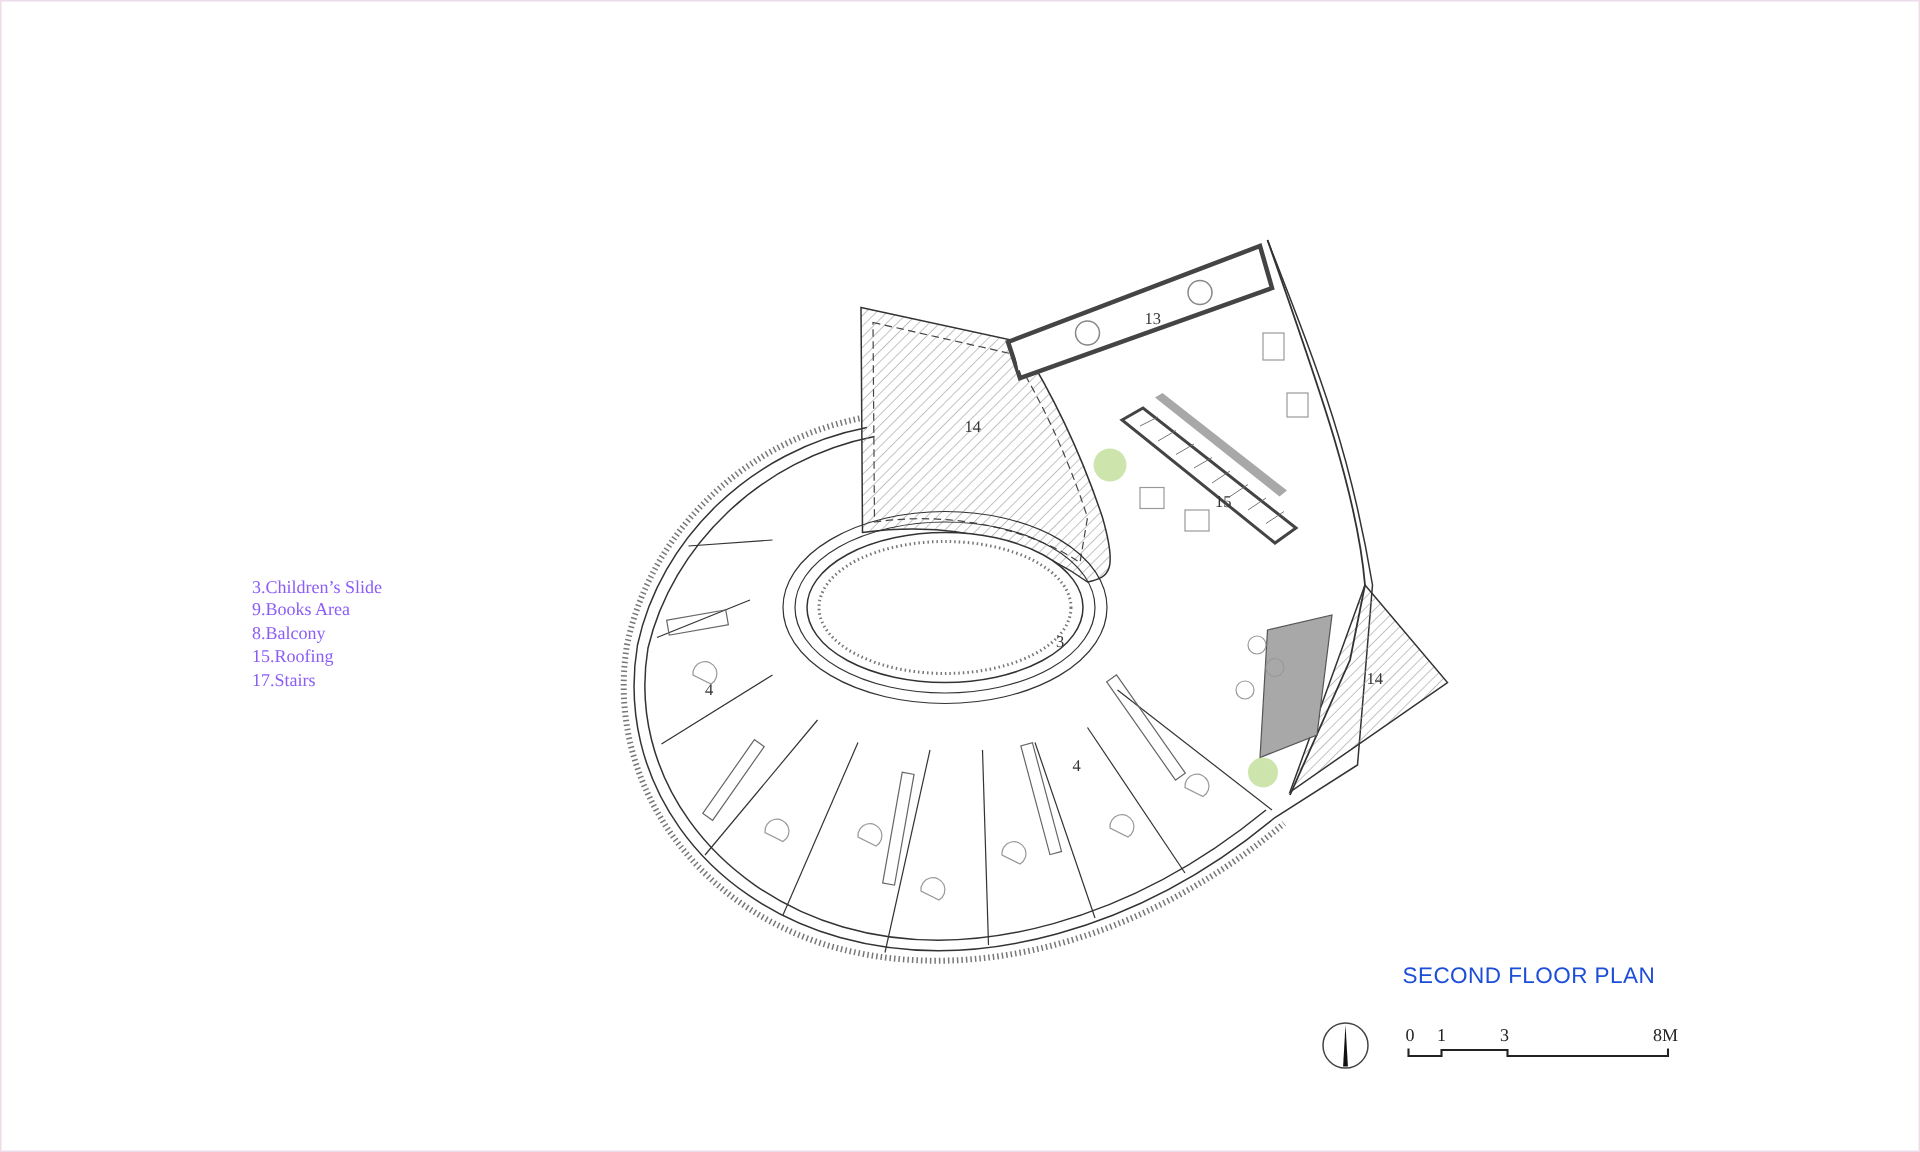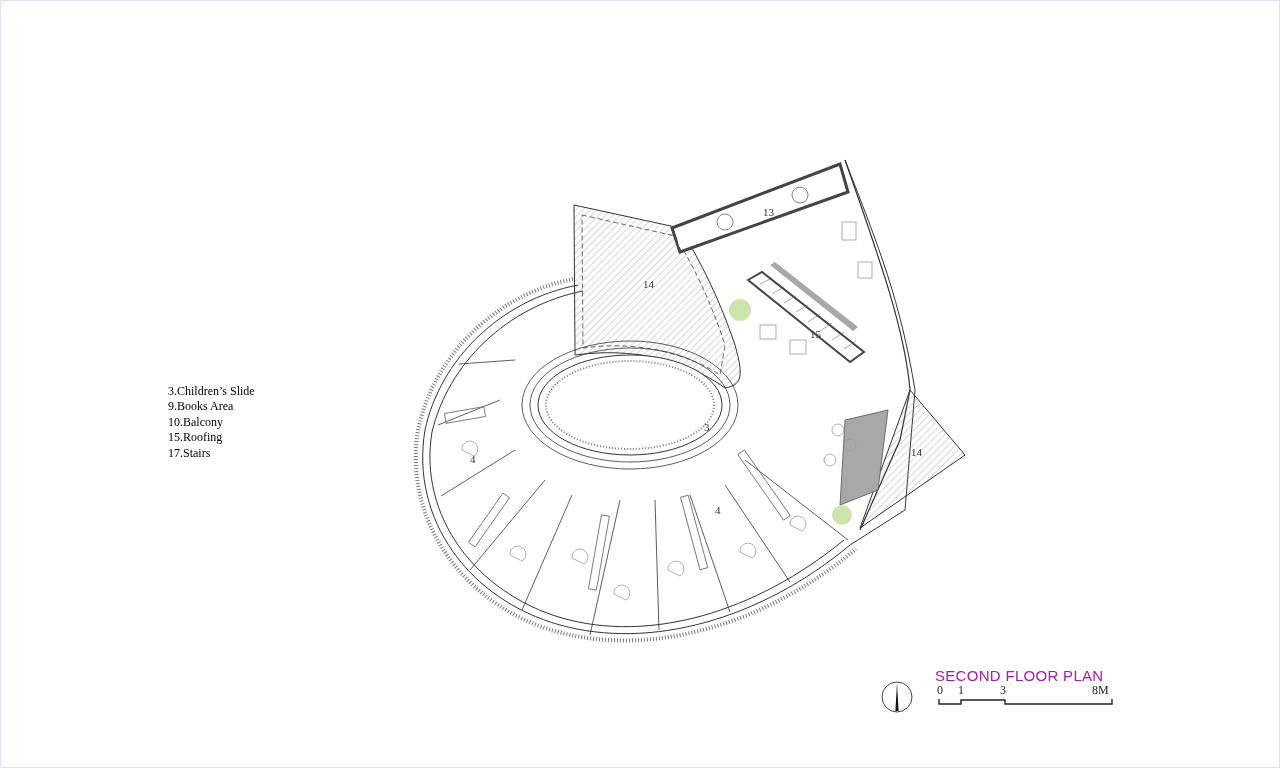--- a/index.html
+++ b/index.html
@@ -1,20 +1,20 @@
 <!DOCTYPE html>
 <html><head>
 <meta charset="utf-8">
 <style>
   html, body { margin:0; padding:0; background:#ffffff; }
   body { width:1280px; height:768px; position:relative; overflow:hidden; font-family:"Liberation Serif", serif; }
   .frame { position:absolute; left:0; top:0; width:1278px; height:766px; border:1px solid #ecdcea; box-sizing:content-box; }
-  .legend { position:absolute; left:168px; top:384px; font-family:"Liberation Serif", serif; font-size:12px; color:#000000; line-height:15.4px; }
+  .legend { position:absolute; left:168px; top:384px; font-family:"Liberation Serif", serif; font-size:12px; color:#8b5cf6; line-height:15.4px; }
   .legend div { white-space:nowrap; }
-  .title { position:absolute; left:935px; top:667px; font-family:"Liberation Sans", sans-serif; font-size:15px; color:#a21caf; letter-spacing:0.3px; }
+  .title { position:absolute; left:935px; top:642px; font-family:"Liberation Sans", sans-serif; font-size:15px; color:#1d4ed8; letter-spacing:0.3px; }
   .north { position:absolute; left:881px; top:681px; width:32px; height:32px; }
   .scale { position:absolute; left:936px; top:683px; width:180px; height:30px; }
   .scale-lbl { position:absolute; top:0; font-family:"Liberation Serif", serif; font-size:12px; color:#222; }
   svg.plan { position:absolute; left:0; top:0; }
   .lbl { font-family:"Liberation Serif", serif; font-size:11px; fill:#333; }
 </style>
 </head>
 <body>
 
 <div class="frame"></div>
@@ -115,33 +115,33 @@
   <text class="lbl" x="810" y="338">15</text>
   <text class="lbl" x="704" y="431">3</text>
   <text class="lbl" x="911" y="456">14</text>
   <text class="lbl" x="470" y="463">4</text>
   <text class="lbl" x="715" y="514">4</text>
 </svg>
 
 <div class="legend">
   <div>3.Children’s Slide</div>
   <div>9.Books Area</div>
-  <div>10.Balcony</div>
+  <div>8.Balcony</div>
   <div>15.Roofing</div>
   <div>17.Stairs</div>
 </div>
 
 <div class="title">SECOND FLOOR PLAN</div>
 
 <svg class="north" viewBox="0 0 32 32">
   <circle cx="16" cy="16" r="15" fill="none" stroke="#444" stroke-width="1"></circle>
   <polygon points="16,2 17.6,30 14.4,30" fill="#111"></polygon>
 </svg>
 
 <div class="scale">
   <span class="scale-lbl" style="left:1px">0</span>
   <span class="scale-lbl" style="left:22px">1</span>
   <span class="scale-lbl" style="left:64px">3</span>
-  <span class="scale-lbl" style="left:156px">8M</span>
+  <span class="scale-lbl" style="left:166px">8M</span>
   <svg width="180" height="30" style="position:absolute;left:0;top:0">
     <polyline points="3,16 3,21 25,21 25,17 69,17 69,21 176,21 176,16" fill="none" stroke="#222" stroke-width="1.4"></polyline>
   </svg>
 </div>
 
 </body></html>

